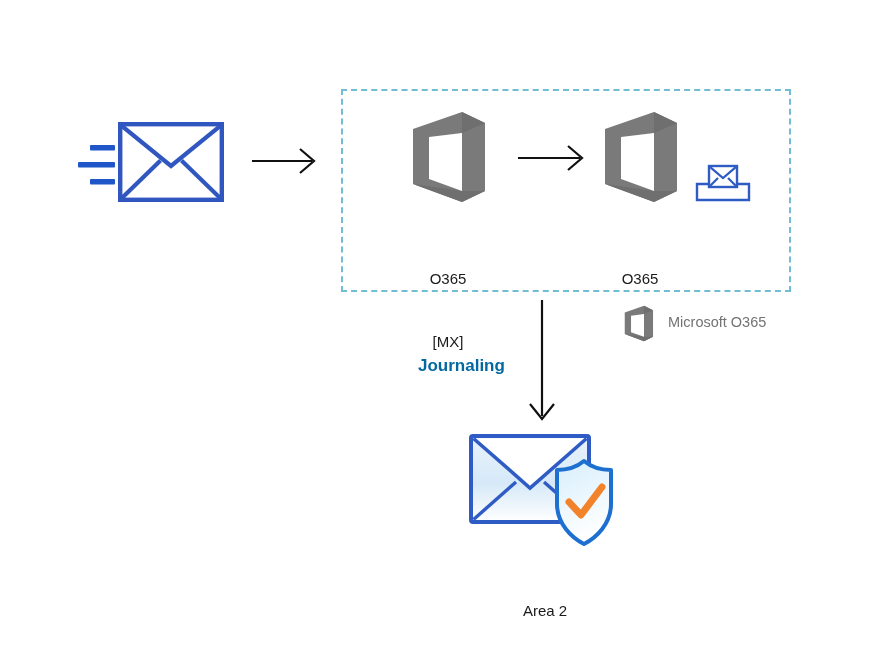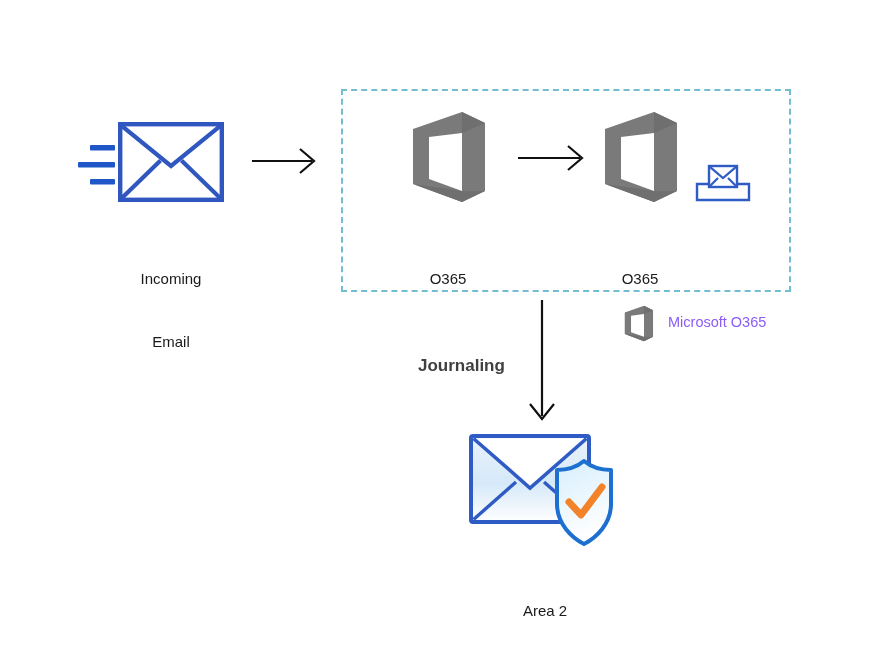--- a/index.html
+++ b/index.html
@@ -25,29 +25,29 @@
     text-align: center;
     color: #1a1a1a;
     font-size: 15px;
     line-height: 21px;
     font-family: "Liberation Sans", sans-serif;
     white-space: pre;
   }
   .label-line { display: block; }
   .journal-label {
     position: absolute;
-    color: #404040;
+    color: #0369a1;
     font-size: 17px;
     font-weight: bold;
     font-family: "Liberation Sans", sans-serif;
     white-space: nowrap;
   }
   .ms-label {
     position: absolute;
-    color: #8b5cf6;
+    color: #737373;
     font-size: 14.5px;
     font-family: "Liberation Sans", sans-serif;
     white-space: nowrap;
   }
   .dashed-group {
     position: absolute;
     border: 2px dashed #72bcd4;
     box-sizing: border-box;
     background: transparent;
   }
@@ -70,24 +70,20 @@
 
   <div class="node" style="left:118px; top:122px;">
     <svg width="106" height="80" viewBox="0 0 106 80">
       <rect x="2.2" y="2.2" width="101.6" height="75.6" fill="#ffffff" stroke="#3056c0" stroke-width="4.4"></rect>
       <path d="M4.4 4.4 L53 44 L101.6 4.4" fill="none" stroke="#3056c0" stroke-width="4.2" stroke-linecap="square" stroke-linejoin="miter"></path>
       <path d="M4.4 75.6 L41 40" fill="none" stroke="#3056c0" stroke-width="4.2" stroke-linecap="square"></path>
       <path d="M101.6 75.6 L65 40" fill="none" stroke="#3056c0" stroke-width="4.2" stroke-linecap="square"></path>
     </svg>
   </div>
 
-  <div class="label" style="left:91px; top:226px; width:160px;">
-    <span class="label-line">Incoming</span>
-    <span class="label-line">Email</span>
-  </div>
 
   <div class="node" style="left:252px; top:145px;">
     <svg width="66" height="32" viewBox="0 0 66 32">
       <line x1="0" y1="16" x2="60" y2="16" stroke="#111111" stroke-width="2.2"></line>
       <path d="M48 4 L62 16 L48 28" fill="none" stroke="#111111" stroke-width="2.2" stroke-linecap="butt" stroke-linejoin="miter"></path>
     </svg>
   </div>
 
   <div class="node" style="left:406px; top:111px;">
     <svg width="84" height="92" viewBox="0 0 84 92">
@@ -97,20 +93,21 @@
       <path d="M56 1 L79 12 L56 22 Z" fill="#6f6f6f"></path>
 
       <path d="M7 73 L56 91 L79 80 L56 80 Z" fill="#6f6f6f"></path>
 
       <path d="M23 26 L56 22 L56 80 L23 68 L23 26 Z" fill="#ffffff"></path>
     </svg>
   </div>
 
   <div class="label" style="left:368px; top:226px; width:160px;">
     <span class="label-line">O365</span>
+    <span class="label-line">[MX]</span>
   </div>
 
   <div class="node" style="left:518px; top:142px;">
     <svg width="68" height="32" viewBox="0 0 68 32">
       <line x1="0" y1="16" x2="62" y2="16" stroke="#111111" stroke-width="2.2"></line>
       <path d="M50 4 L64 16 L50 28" fill="none" stroke="#111111" stroke-width="2.2" stroke-linecap="butt" stroke-linejoin="miter"></path>
     </svg>
   </div>
 
   <div class="node" style="left:598px; top:111px;">

